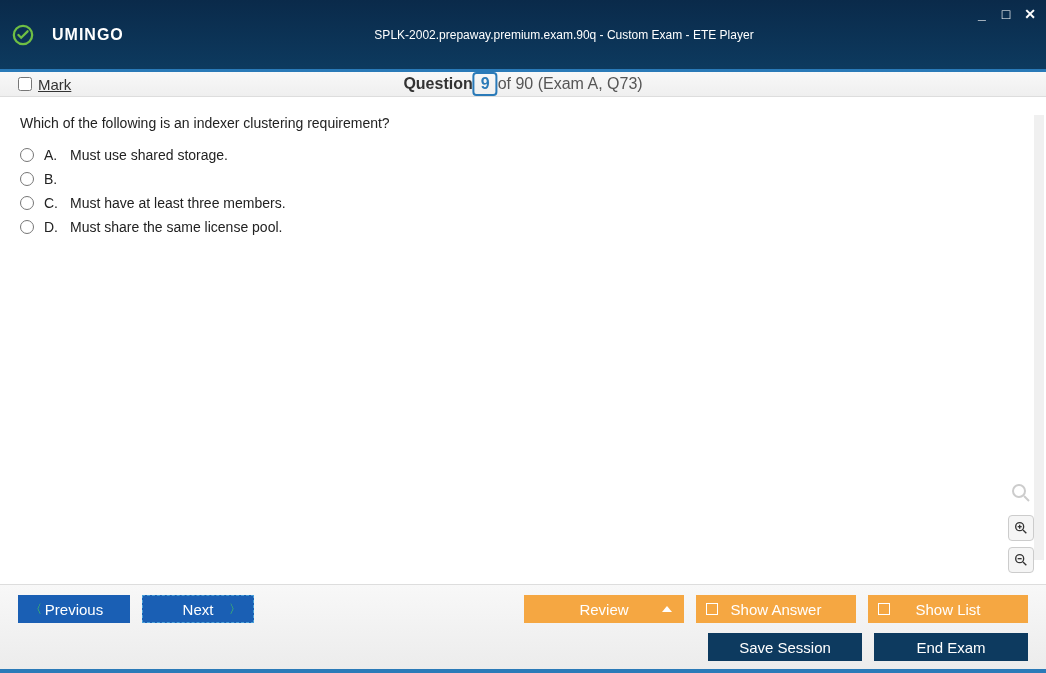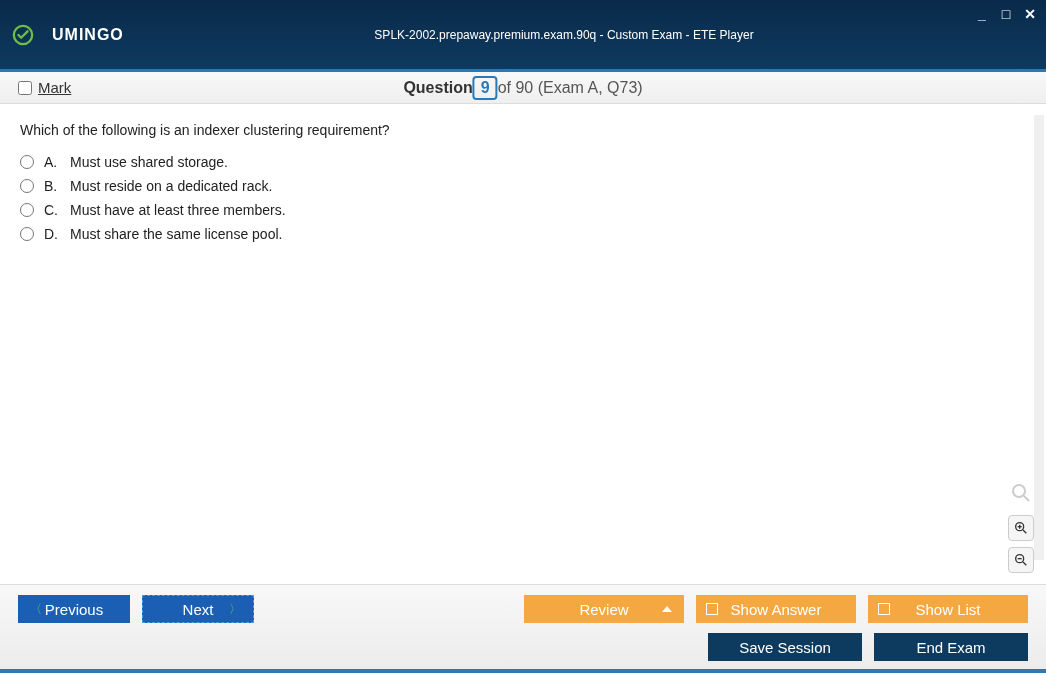--- a/index.html
+++ b/index.html
@@ -5,21 +5,21 @@
 * { box-sizing: border-box; margin: 0; padding: 0; }
 body { font-family: Arial, sans-serif; background: #fff; width: 1046px; height: 673px; overflow: hidden; position: relative; }
 
 .titlebar { background: linear-gradient(to bottom, #0a2a4a, #0d3a5f); height: 72px; display: flex; align-items: center; padding: 0 12px; position: relative; border-bottom: 3px solid #2a7ab8; }
 .logo { display: flex; align-items: center; gap: 18px; color: #fff; font-weight: bold; font-size: 16px; letter-spacing: 1px; }
 .logo-check { width: 22px; height: 22px; }
 .title-text { position: absolute; left: 50%; transform: translateX(-50%); color: #fff; font-size: 12px; font-weight: 400; margin-left: 41px; }
 .win-controls { position: absolute; right: 8px; top: 6px; display: flex; gap: 8px; color: #fff; font-size: 14px; font-weight: bold; }
 .win-btn { cursor: pointer; width: 16px; text-align: center; }
 
-.question-bar { background: linear-gradient(to bottom, #f8f8f8, #efefef); height: 32px; border-bottom: 1px solid #ddd; display: flex; align-items: center; padding: 0 18px; position: relative; }
+.question-bar { background: linear-gradient(to bottom, #f8f8f8, #efefef); height: 25px; border-bottom: 1px solid #ddd; display: flex; align-items: center; padding: 0 18px; position: relative; }
 .mark-wrap { display: flex; align-items: center; gap: 6px; color: #333; font-size: 15px; }
 .mark-wrap input { width: 14px; height: 14px; }
 .mark-label { text-decoration: underline; }
 .question-center { position: absolute; left: 50%; transform: translateX(-50%); font-size: 16px; color: #555; display: flex; align-items: center; gap: 0; }
 .question-center b { color: #333; font-weight: bold; }
 .qnum-box { border: 2px solid #2a7ab8; border-radius: 4px; padding: 1px 6px; color: #2a7ab8; font-weight: bold; }
 
 .content { padding: 18px 20px; height: 450px; background: #fff; position: relative; overflow: auto; }
 .question-text { font-size: 14px; color: #222; margin-bottom: 16px; }
 .options { display: flex; flex-direction: column; gap: 8px; }
@@ -83,21 +83,20 @@
   <div class="question-text">Which of the following is an indexer clustering requirement?</div>
   <div class="options">
     <label class="option">
       <input type="radio" name="ans" style="">
       <span class="opt-letter">A.</span>
       <span>Must use shared storage.</span>
     </label>
     <label class="option">
       <input type="radio" name="ans" style="">
       <span class="opt-letter">B.</span>
-      <span>Must reside on a dedicated rack.</span>
     </label>
     <label class="option">
       <input type="radio" name="ans" style="">
       <span class="opt-letter">C.</span>
       <span>Must have at least three members.</span>
     </label>
     <label class="option">
       <input type="radio" name="ans" style="">
       <span class="opt-letter">D.</span>
       <span>Must share the same license pool.</span>

